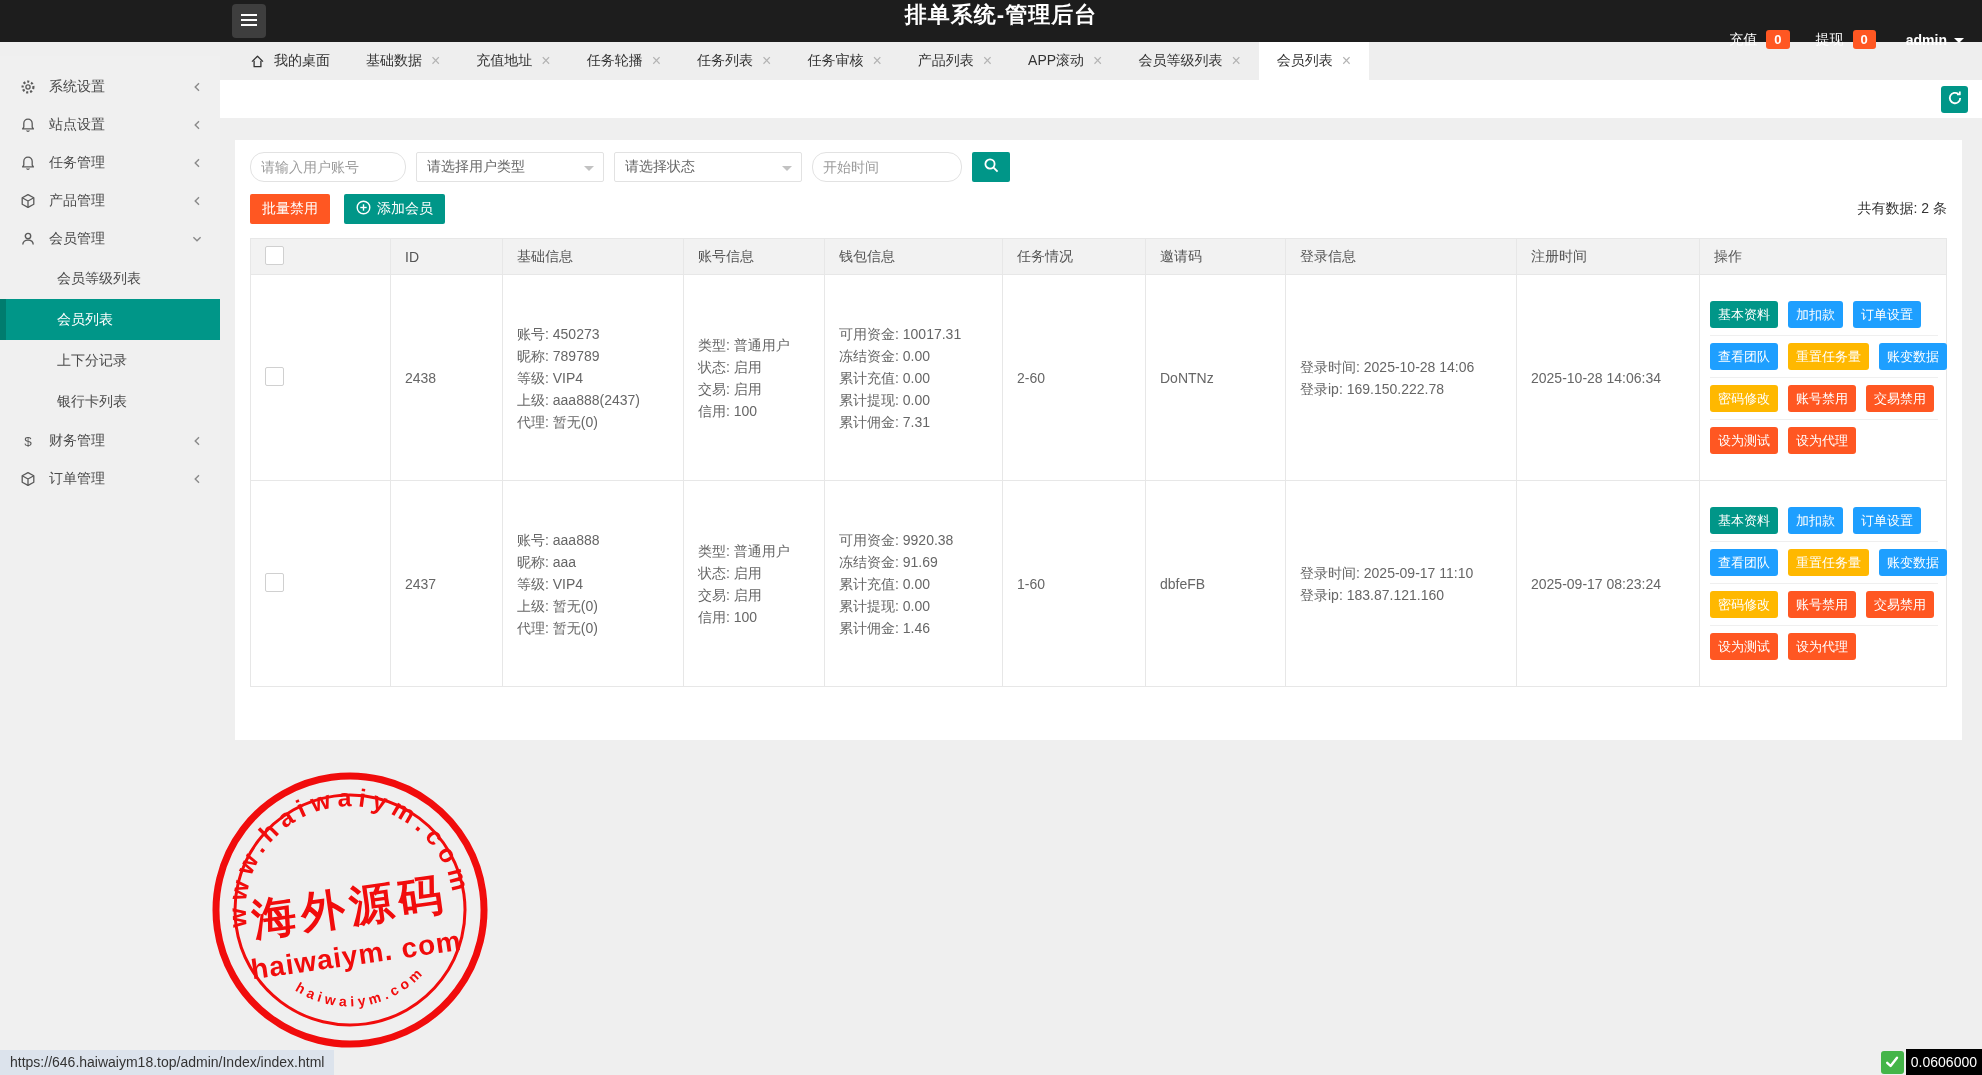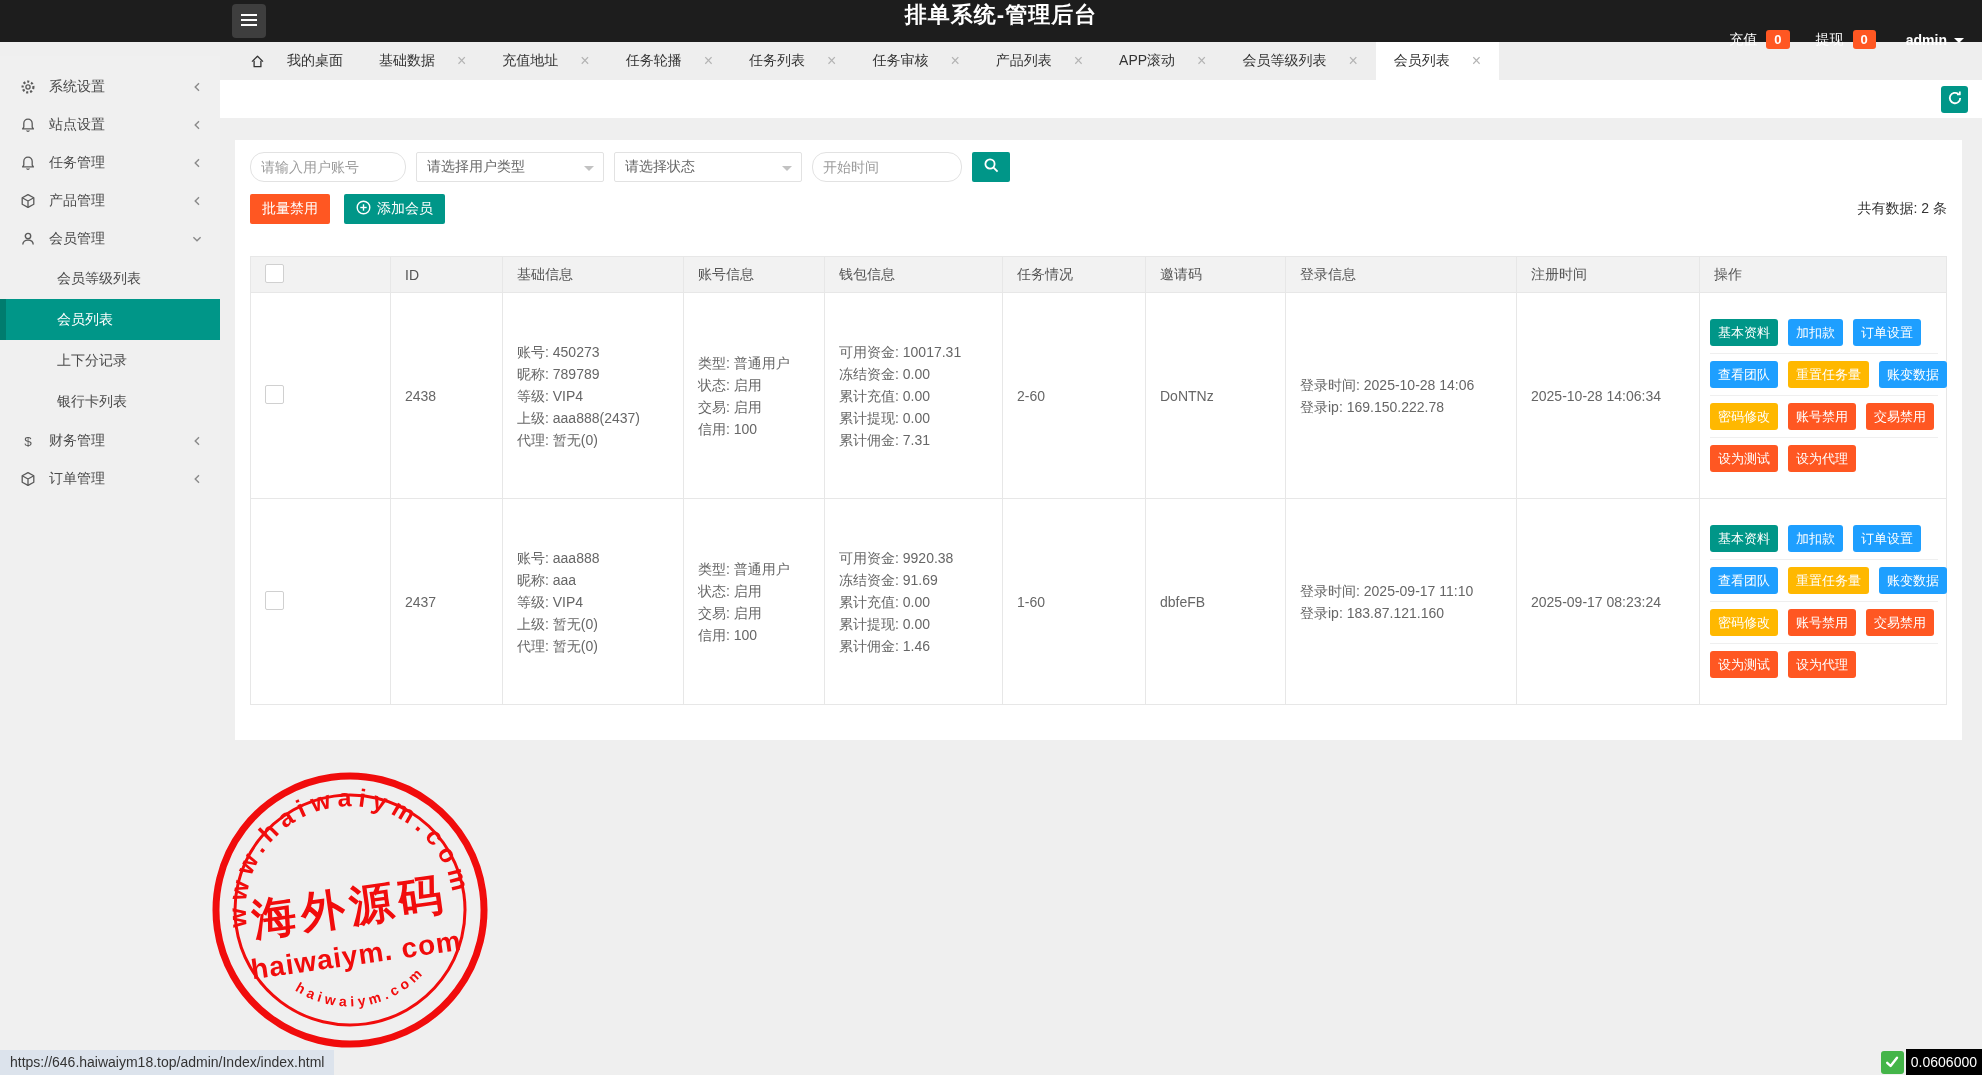--- a/index.html
+++ b/index.html
@@ -26,21 +26,21 @@
   .side-item .lbl{flex:1;}
   .side-item .chev{width:14px;height:14px;color:#8a8a8a;}
   .side-sub{height:41px;display:flex;align-items:center;padding-left:57px;font-size:14px;color:#4a4a4a;
        cursor:pointer;position:relative;}
   .side-sub.active{background:#009688;color:#fff;}
   .side-sub.active::before{content:"";position:absolute;left:0;top:0;bottom:0;width:6px;background:#007c6e;}
 
   
   .tabbar{position:absolute;left:220px;top:42px;right:0;height:38px;background:#eeeeee;
        display:flex;align-items:stretch;padding-left:12px;font-size:14px;color:#333;z-index:4;}
-  .tab{display:flex;align-items:center;gap:22px;padding:0 18px;cursor:pointer;white-space:nowrap;}
+  .tab{display:flex;align-items:center;gap:9px;padding:0 18px;cursor:pointer;white-space:nowrap;}
   .tab.active{background:#ffffff;}
   .tab .tclose{color:#b3b3b3;font-size:16px;line-height:1;cursor:pointer;}
   .tab .home-ic{width:15px;height:15px;color:#333;}
 
   
   .strip{position:absolute;left:220px;top:80px;right:0;height:38px;background:#fff;z-index:3;}
   .refresh-btn{position:absolute;right:14px;top:6px;width:27px;height:27px;background:#009688;border:none;
        border-radius:3px;display:flex;align-items:center;justify-content:center;cursor:pointer;}
 
   
@@ -57,21 +57,21 @@
   .search-btn{width:38px;height:30px;background:#009688;border:none;border-radius:2px;
        display:flex;align-items:center;justify-content:center;cursor:pointer;}
 
   .actions-row{display:flex;align-items:center;gap:14px;margin-top:12px;}
   .pill-btn{height:30px;border:none;border-radius:2px;color:#fff;font-size:14px;padding:0 12px;
        display:flex;align-items:center;gap:6px;cursor:pointer;}
   .btn-orange{background:#FF5722}.btn-teal{background:#009688}
   .total{margin-left:auto;font-size:14px;color:#333;}
 
   
-  table.grid{margin-top:32px;width:100%;border-collapse:collapse;table-layout:fixed;}
+  table.grid{margin-top:14px;width:100%;border-collapse:collapse;table-layout:fixed;}
   .grid th,.grid td{border:1px solid #e7e7e7;}
   .grid th{background:#f2f2f2;height:36px;font-weight:normal;font-size:14px;color:#555;
        text-align:left;padding-left:14px;box-sizing:border-box;}
   .grid td{font-size:14px;color:#666;padding:8px 8px 8px 14px;vertical-align:middle;box-sizing:border-box;}
   .trow td{height:206px;}
   .line{line-height:22px;white-space:nowrap;}
   .cb{width:17px;height:17px;border:1px solid #d0d0d0;border-radius:2px;background:#fff;display:inline-block;cursor:pointer;}
   td.actcell{padding:4px 8px 4px 10px;}
   .btnrow{display:flex;gap:10px;align-items:center;padding:7px 0;}
   .btnrow.sep{border-bottom:1px solid #efefef;}

